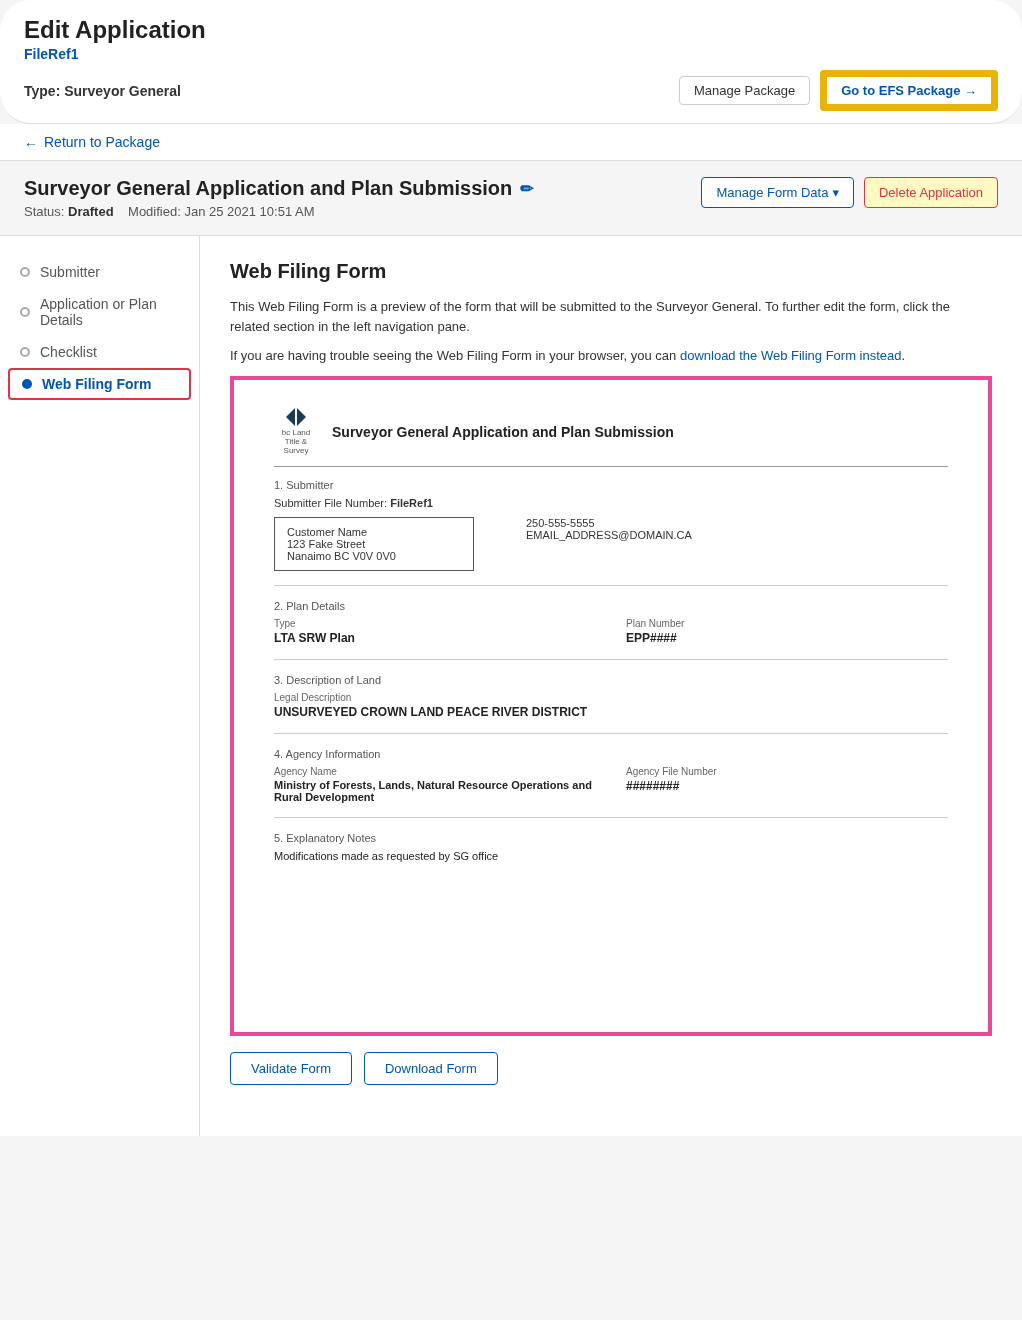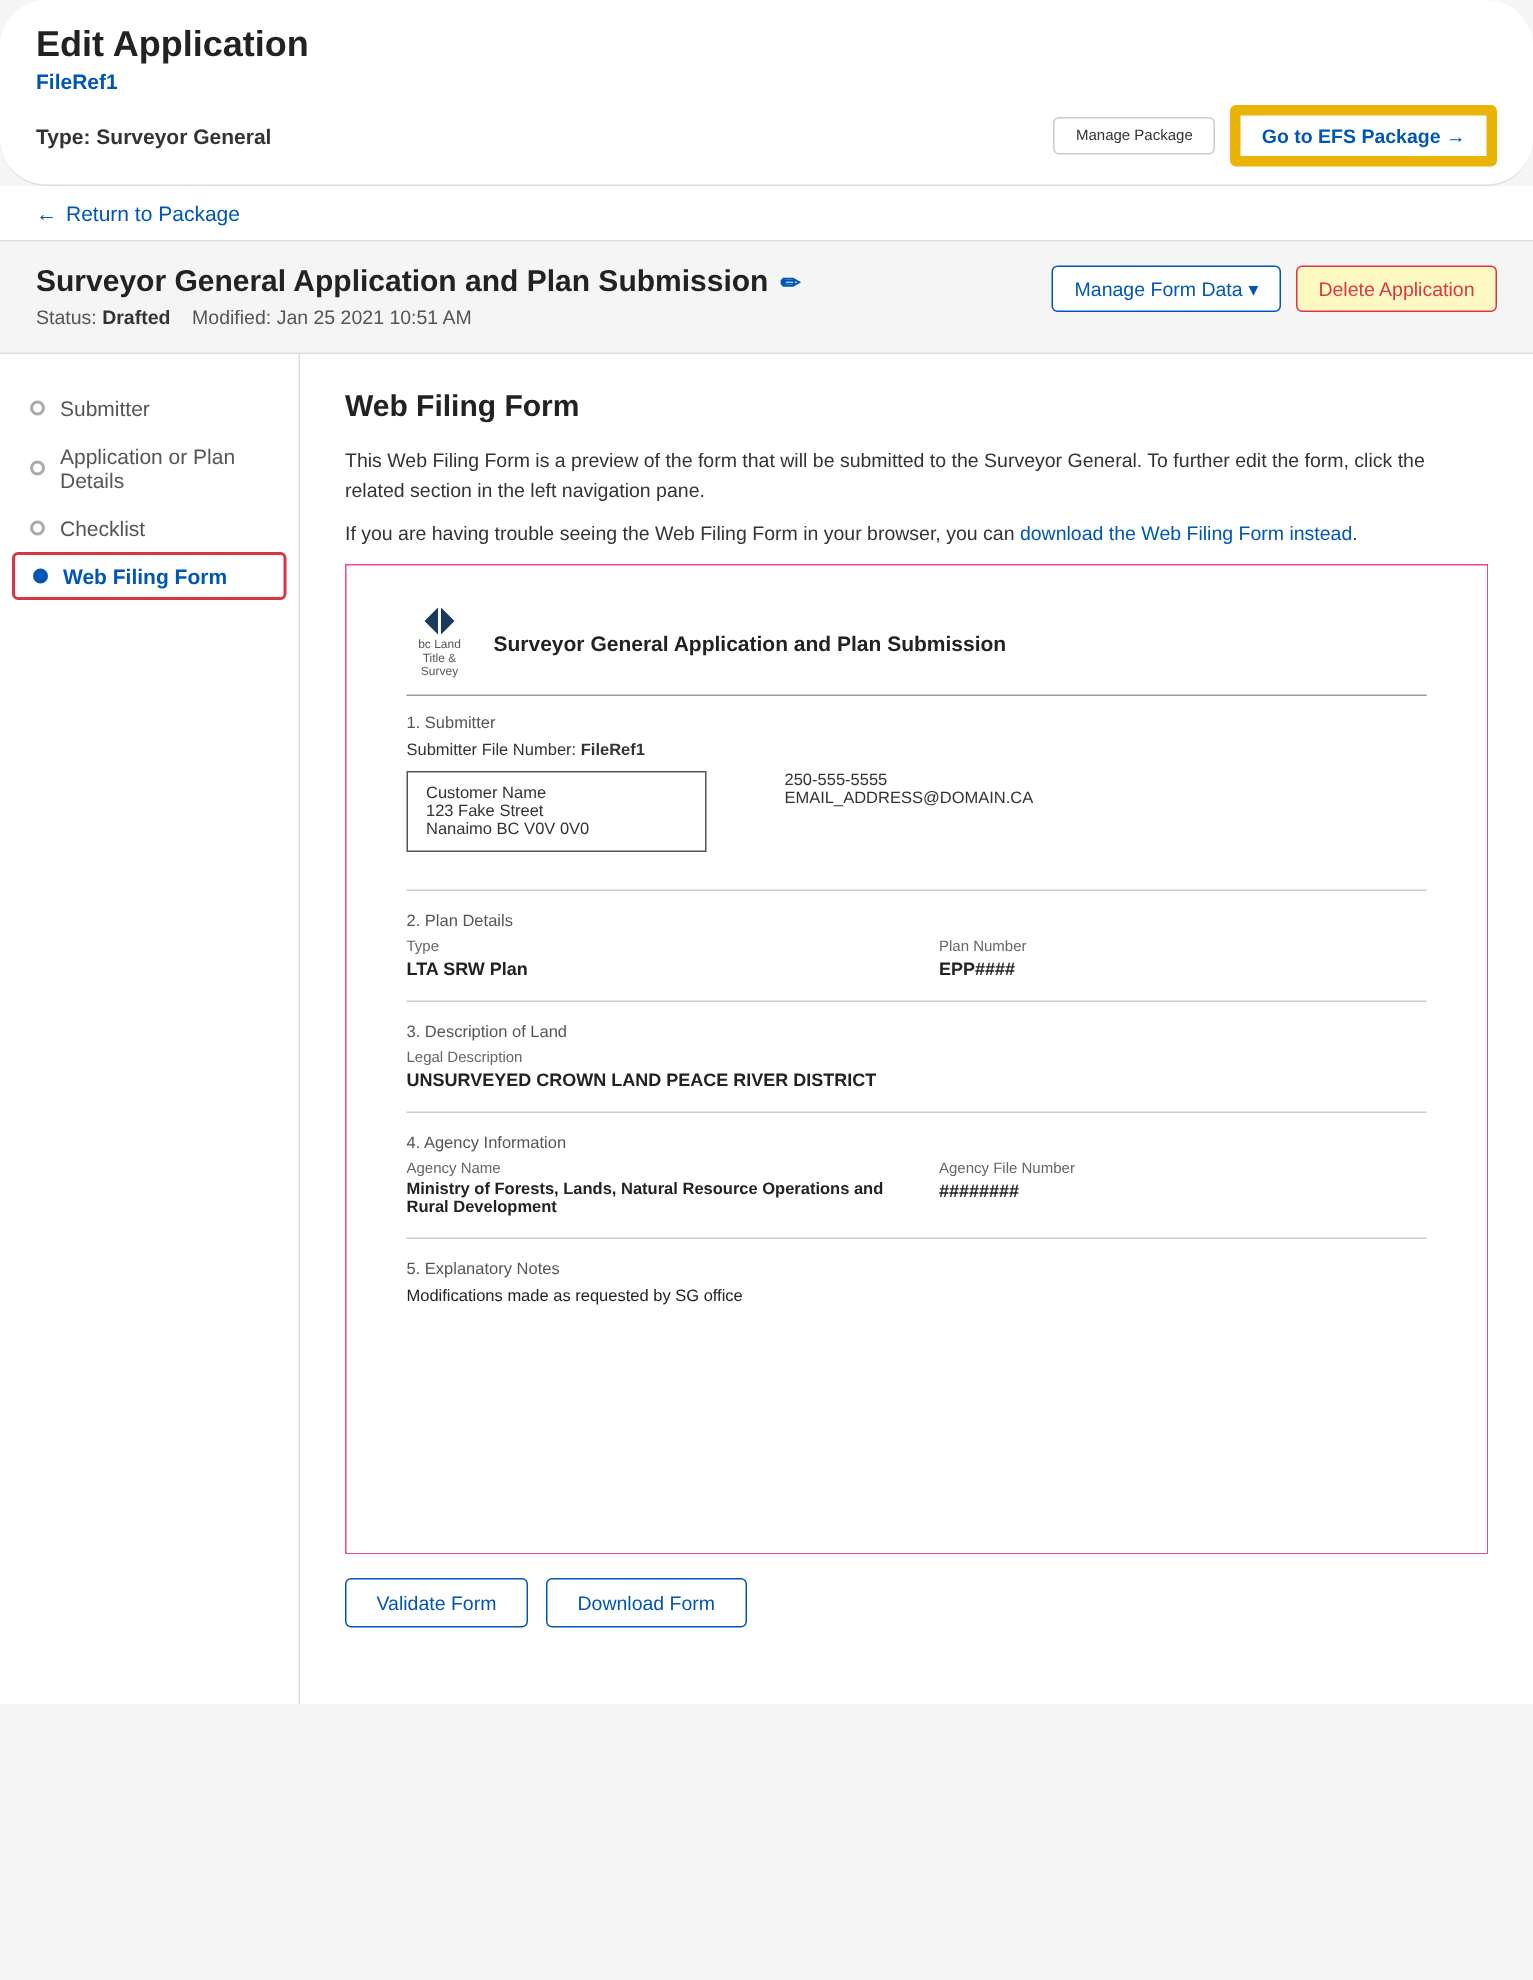--- a/index.html
+++ b/index.html
@@ -30,21 +30,21 @@
     }
     .type-label { font-size: 14px; }
     .type-label span { font-weight: 700; }
     .header-actions { display: flex; gap: 10px; align-items: center; }
     .btn-manage-pkg {
       background: #fff;
       border: 1px solid #ccc;
       padding: 6px 14px;
       border-radius: 4px;
       cursor: pointer;
-      font-size: 10px;
+      font-size: 13px;
       color: #333;
       display: flex; align-items: center; gap: 4px;
     }
     .btn-go-efs {
       background: #fff;
       border: 7px solid #eab308;
       color: #0056b3;
       padding: 6px 14px;
       border-radius: 4px;
       cursor: pointer;
@@ -170,21 +170,21 @@
     }
     .info-text {
       font-size: 13px;
       color: #333;
       margin-bottom: 10px;
       line-height: 1.5;
     }
     .info-text a { color: #0056b3; }
 
     .form-preview-container {
-      border: 1px solid #ec4899;
+      border: 4px solid #ec4899;
       background: #fff;
       height: 660px;
       overflow-y: scroll;
       position: relative;
     }
 
     .form-document {
       padding: 30px 40px;
       background: #fff;
       min-height: 900px;
@@ -251,21 +251,21 @@
       color: #222;
     }
 
     .address-box {
       border: 1px solid #555;
       padding: 8px 12px;
       font-size: 11px;
       color: #333;
       display: inline-block;
       min-width: 200px;
-      margin-bottom: 15px;
+      margin-bottom: 4px;
     }
     .contact-info {
       font-size: 11px;
       color: #333;
       margin-left: 32px;
     }
     .submitter-row {
       display: flex;
       align-items: flex-start;
       gap: 20px;

